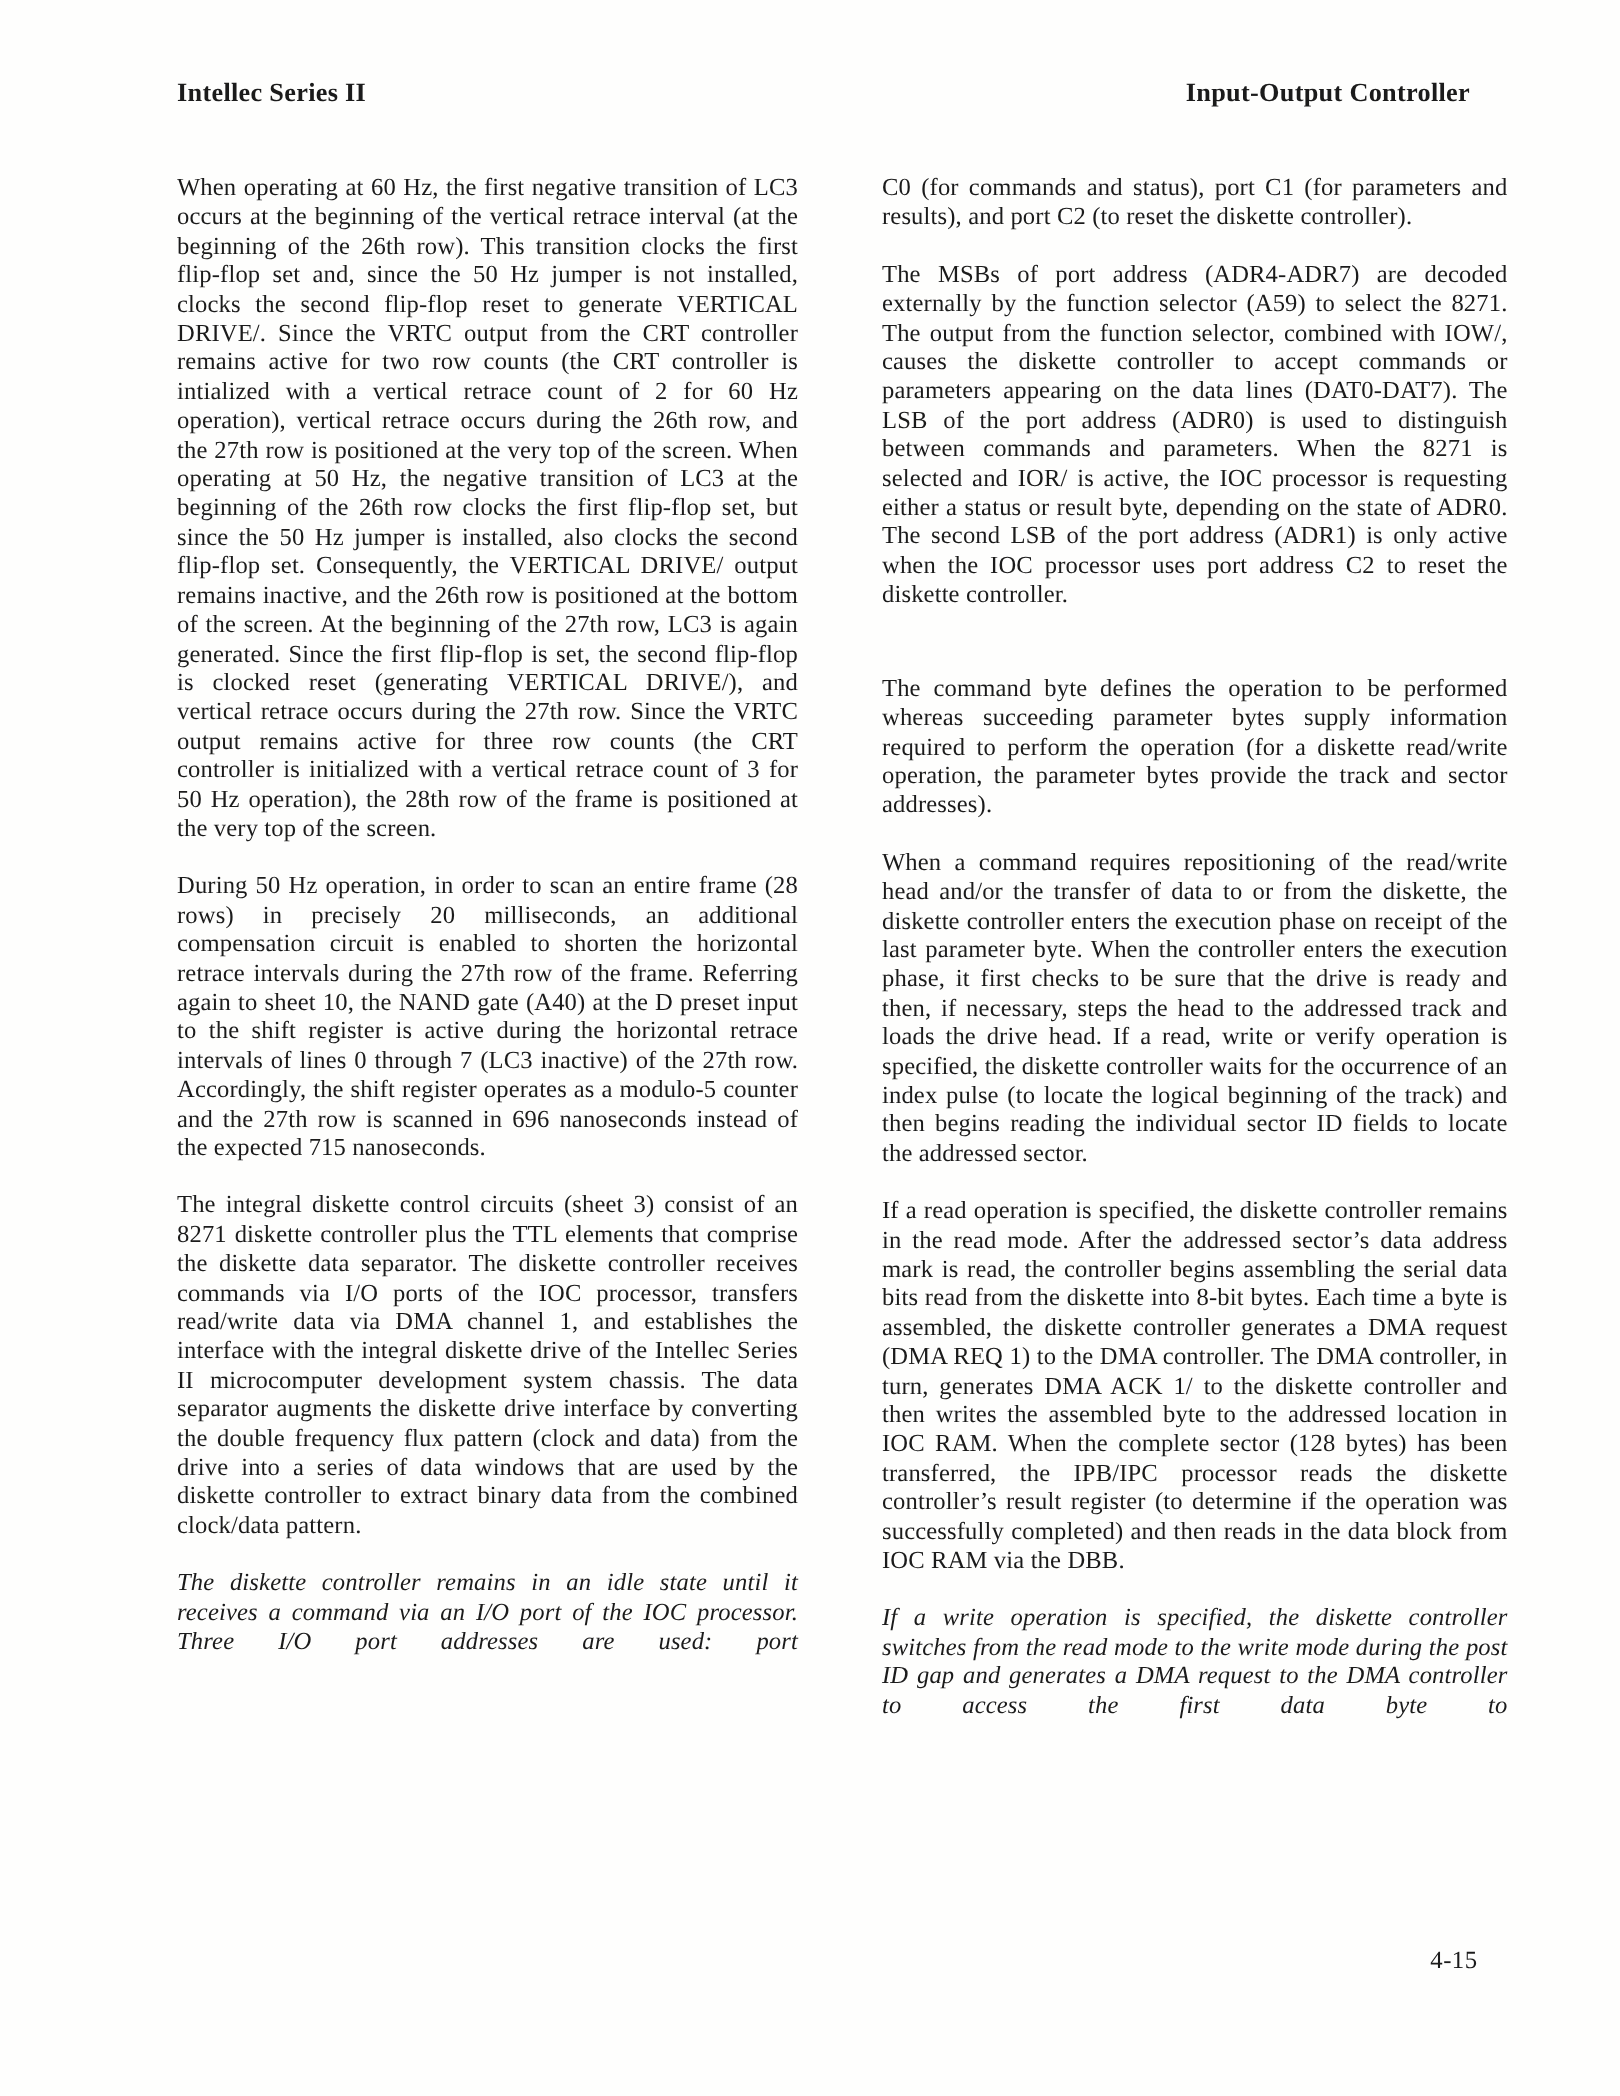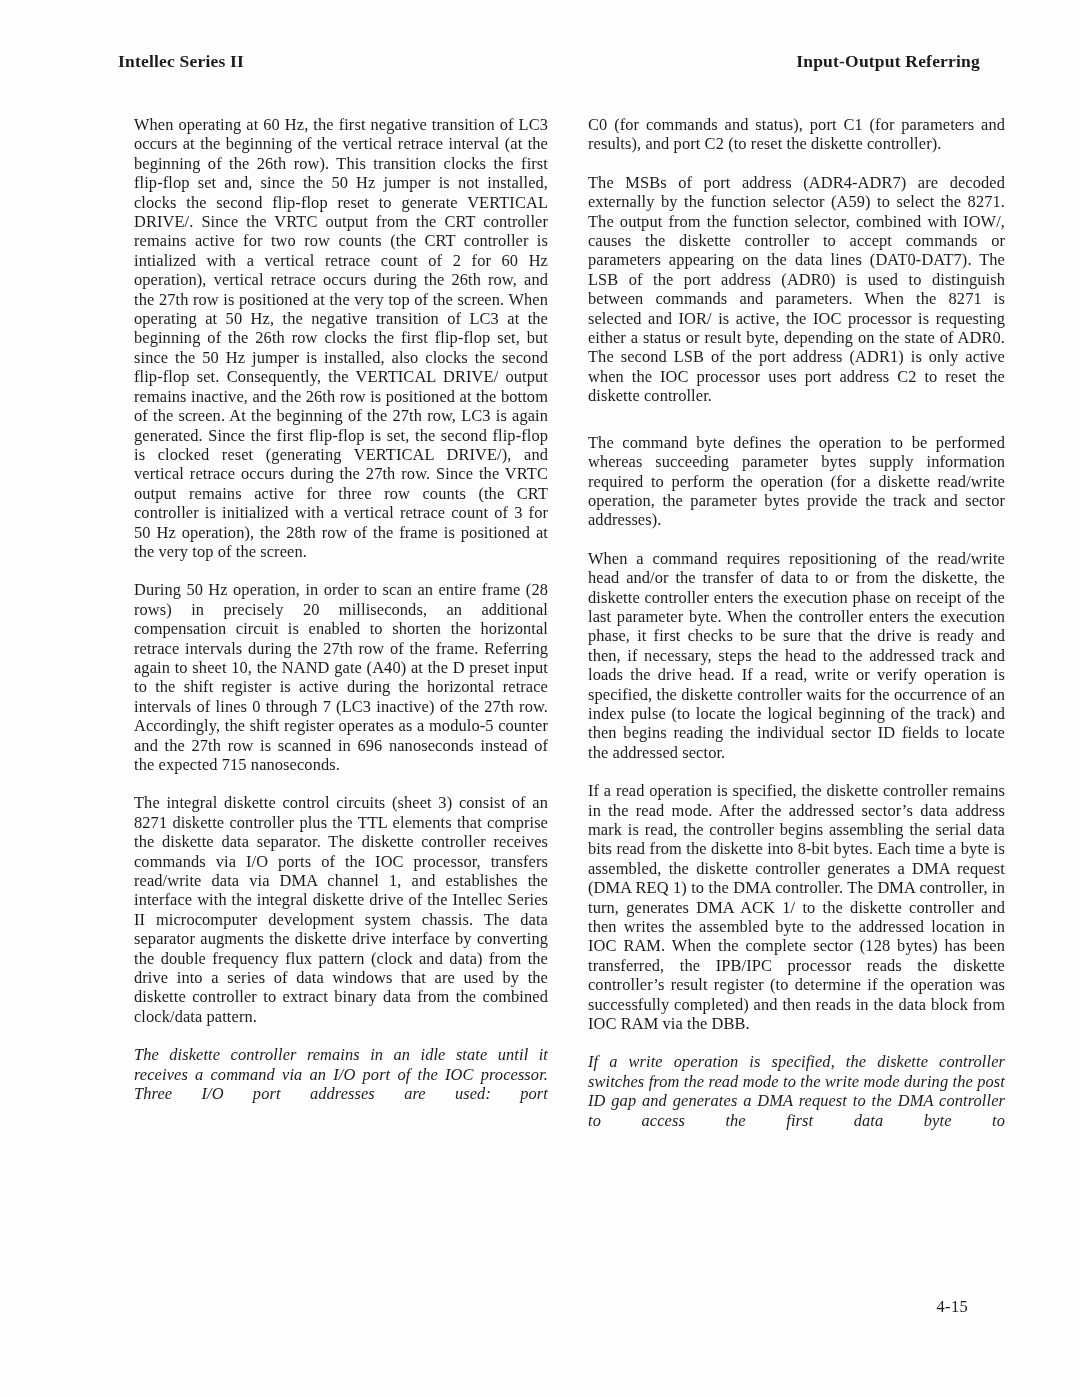--- a/index.html
+++ b/index.html
@@ -26,69 +26,69 @@
     justify-content: space-between;
     font-size: 17.5px;
     font-weight: bold;
     letter-spacing: 0.2px;
   }
   .column {
     position: absolute;
     top: 115px;
   }
   .column.left {
-    left: 134px;
+    left: 118px;
     width: 414px;
   }
   .column.right {
     left: 588px;
     width: 417px;
   }
   p.body-text {
     margin: 0 0 19px 0;
     font-size: 16.4px;
     line-height: 19.4px;
     text-align: justify;
     letter-spacing: 0.1px;
   }
   p.body-text.runs-on {
     text-align-last: justify;
     font-style: italic;
   }
   p.body-text.gap-before {
-    margin-top: 27px;
+    margin-top: 43px;
   }
   h2.section-heading {
     margin: 25px 0 14px 0;
     font-size: 17.5px;
     font-weight: bold;
     letter-spacing: 0.2px;
     white-space: nowrap;
   }
   h2.section-heading .heading-number {
     margin-right: 12px;
   }
   .page-number {
     position: absolute;
     top: 1297px;
-    left: 101px;
+    left: 118px;
     width: 867px;
     text-align: right;
     font-size: 16.5px;
     letter-spacing: 0.3px;
   }
 </style>
 </head>
 <body>
 
 <div class="page">
 
   <div class="running-header">
     <span>Intellec Series II</span>
-    <span>Input-Output Referring</span>
+    <span>Input-Output Controller</span>
   </div>
 
   <div class="column left">
     <p class="body-text">When operating at 60 Hz, the first negative transition of LC3 occurs at the beginning of the vertical retrace interval (at the beginning of the 26th row). This transition clocks the first flip-flop set and, since the 50 Hz jumper is not installed, clocks the second flip-flop reset to generate VERTICAL DRIVE/. Since the VRTC output from the CRT controller remains active for two row counts (the CRT controller is intialized with a vertical retrace count of 2 for 60 Hz operation), vertical retrace occurs during the 26th row, and the 27th row is positioned at the very top of the screen. When operating at 50 Hz, the negative transition of LC3 at the beginning of the 26th row clocks the first flip-flop set, but since the 50 Hz jumper is installed, also clocks the second flip-flop set. Consequently, the VERTICAL DRIVE/ output remains inactive, and the 26th row is positioned at the bottom of the screen. At the beginning of the 27th row, LC3 is again generated. Since the first flip-flop is set, the second flip-flop is clocked reset (generating VERTICAL DRIVE/), and vertical retrace occurs during the 27th row. Since the VRTC output remains active for three row counts (the CRT controller is initialized with a vertical retrace count of 3 for 50 Hz operation), the 28th row of the frame is positioned at the very top of the screen.</p>
     <p class="body-text">During 50 Hz operation, in order to scan an entire frame (28 rows) in precisely 20 milliseconds, an additional compensation circuit is enabled to shorten the horizontal retrace intervals during the 27th row of the frame. Referring again to sheet 10, the NAND gate (A40) at the D preset input to the shift register is active during the horizontal retrace intervals of lines 0 through 7 (LC3 inactive) of the 27th row. Accordingly, the shift register operates as a modulo-5 counter and the 27th row is scanned in 696 nanoseconds instead of the expected 715 nanoseconds.</p>
     <p class="body-text">The integral diskette control circuits (sheet 3) consist of an 8271 diskette controller plus the TTL elements that comprise the diskette data separator. The diskette controller receives commands via I/O ports of the IOC processor, transfers read/write data via DMA channel 1, and establishes the interface with the integral diskette drive of the Intellec Series II microcomputer development system chassis. The data separator augments the diskette drive interface by converting the double frequency flux pattern (clock and data) from the drive into a series of data windows that are used by the diskette controller to extract binary data from the combined clock/data pattern.</p>
     <p class="body-text runs-on">The diskette controller remains in an idle state until it receives a command via an I/O port of the IOC processor. Three I/O port addresses are used: port</p>
   </div>
 
   <div class="column right">

